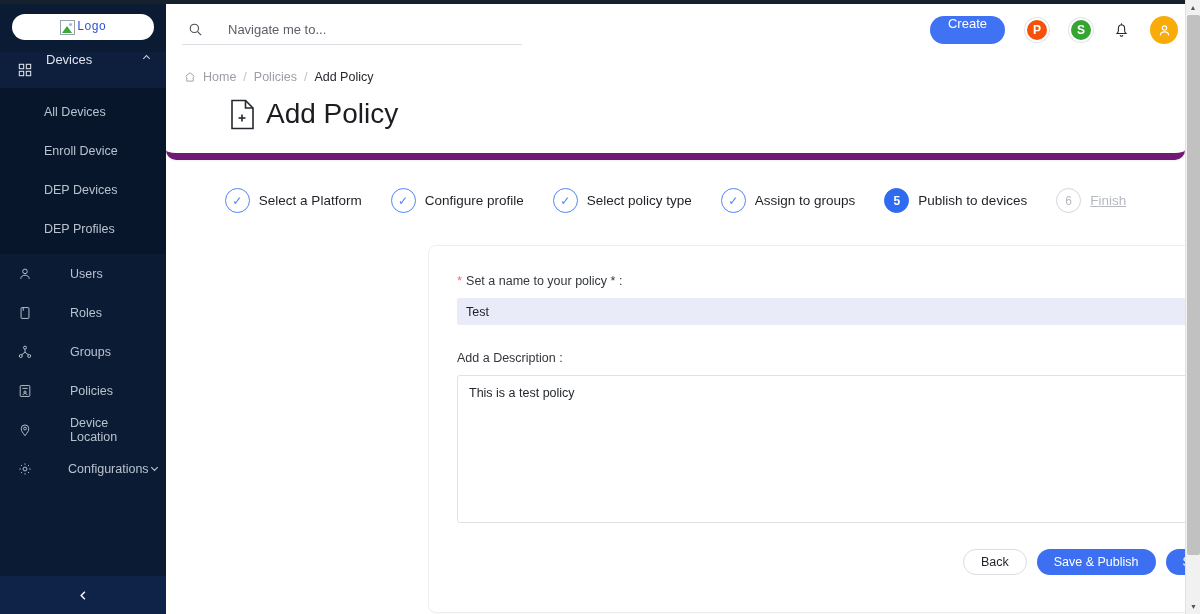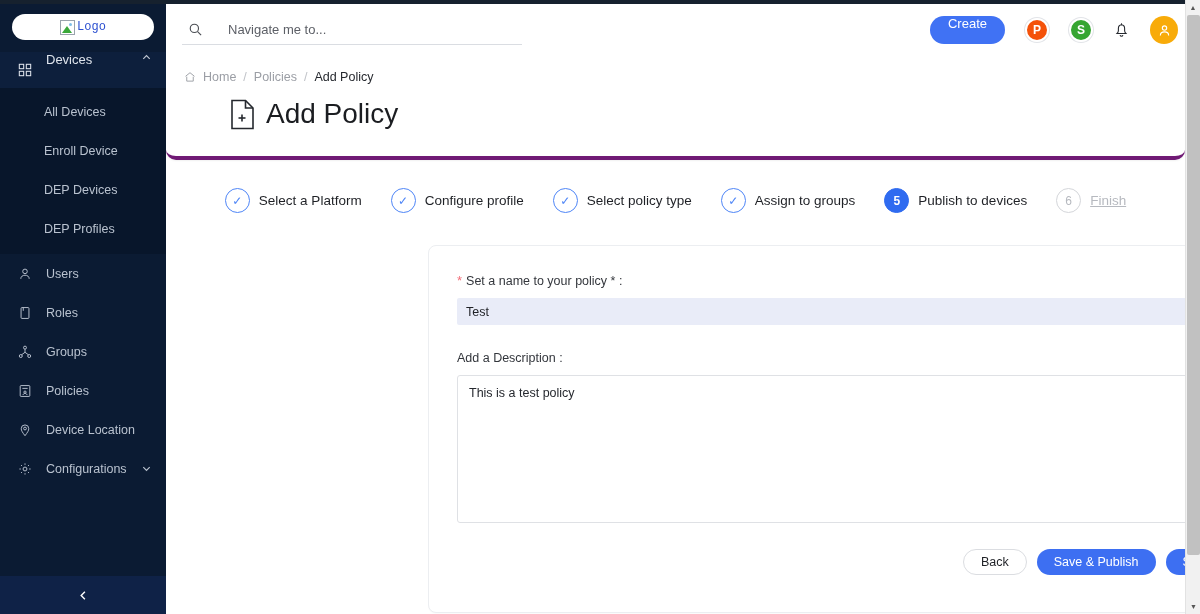--- a/index.html
+++ b/index.html
@@ -100,21 +100,21 @@
   .nav-item {
     height: 39px;
     display: flex;
     align-items: center;
     padding: 0 14px 0 18px;
     color: #b9c2cf;
     font-size: 12.5px;
     cursor: pointer;
   }
   .nav-item .icon { width: 16px; margin-right: 12px; display:flex; align-items:center; justify-content:flex-start; }
-  .nav-item .label { flex: 1; }
+  .nav-item .label { flex: 1; margin-left: 24px; }
 
   .collapse-bar {
     position: absolute;
     left: 0; bottom: 0;
     width: 166px; height: 38px;
     background: #0f2247;
     display: flex;
     align-items: center;
     justify-content: center;
     cursor: pointer;
@@ -199,21 +199,21 @@
   
   .page-head {
     background: #ffffff;
     border-bottom-left-radius: 10px;
     border-bottom-right-radius: 10px;
     padding: 14px 0 0 18px;
     height: 104px;
     box-shadow: 0 1px 2px rgba(0,0,0,0.06);
     position: relative;
     margin-right: 15px;
-    border-bottom: 4px solid #701a75;
+    border-bottom: 7px solid #701a75;
   }
   .breadcrumb {
     display: flex;
     align-items: center;
     gap: 7px;
     font-size: 12.5px;
     color: #9b9ea5;
   }
   .breadcrumb .crumb { cursor: pointer; }
   .breadcrumb .crumb.current { color: #25282e; cursor: default; }

